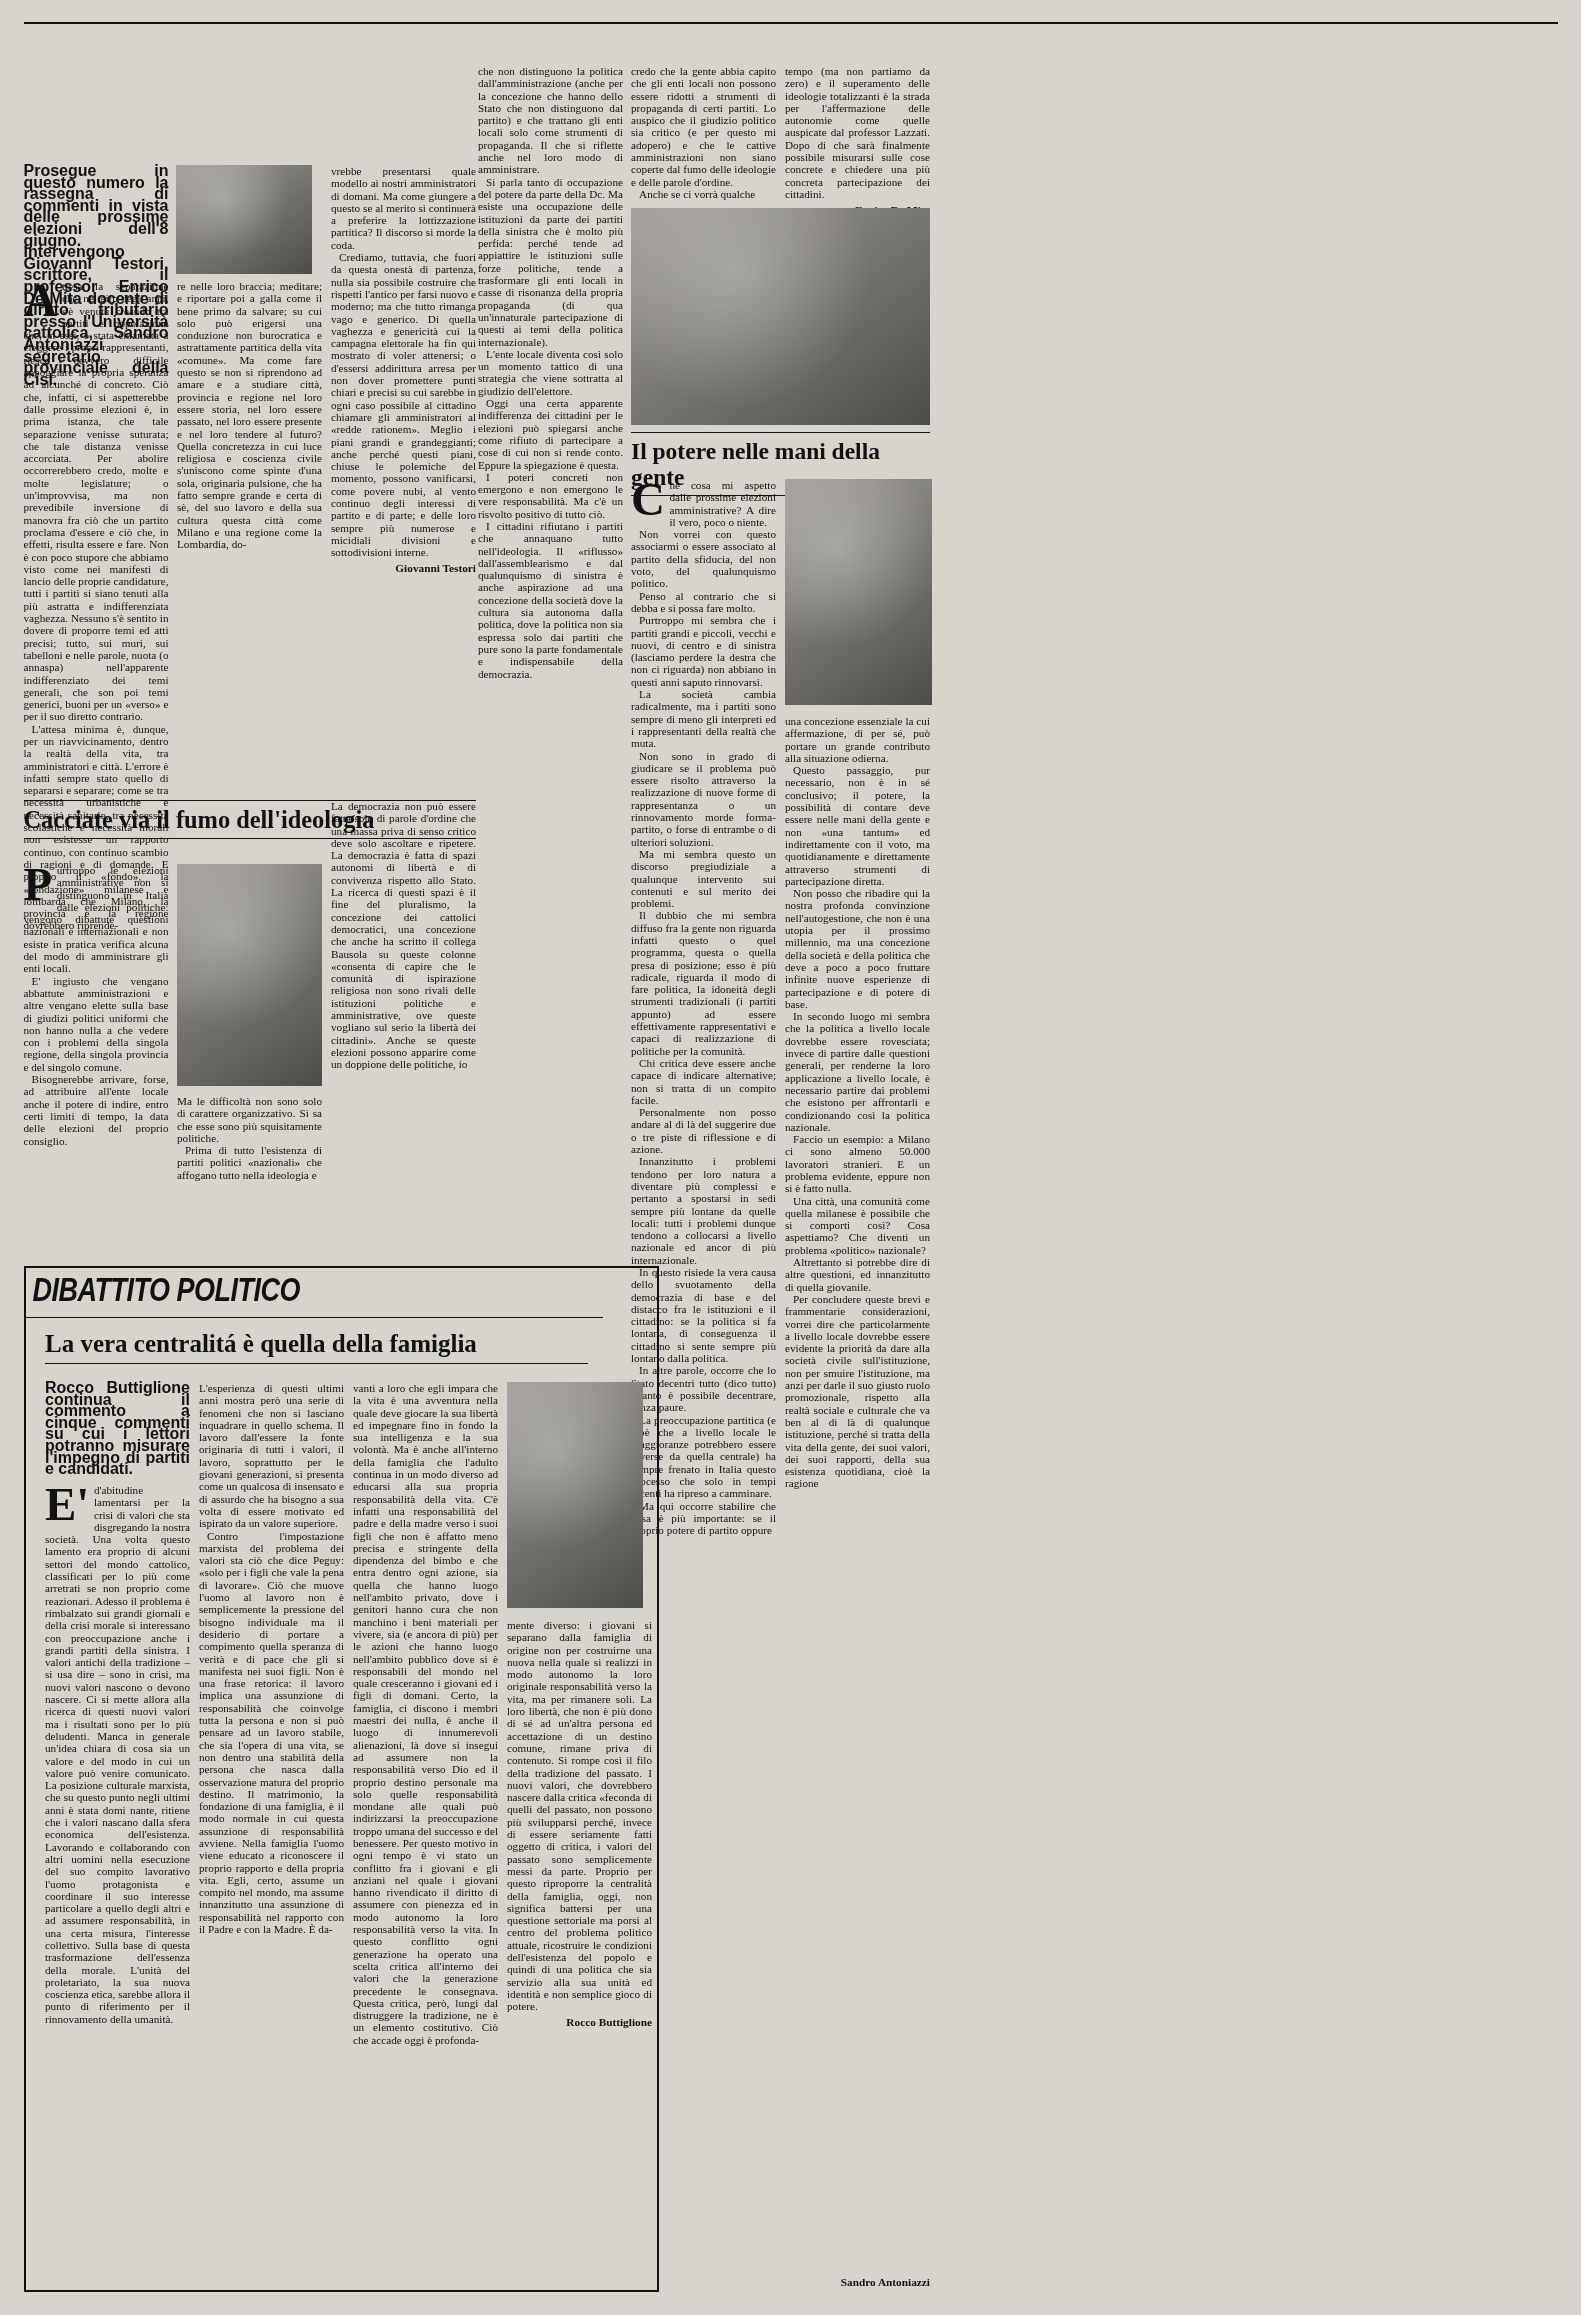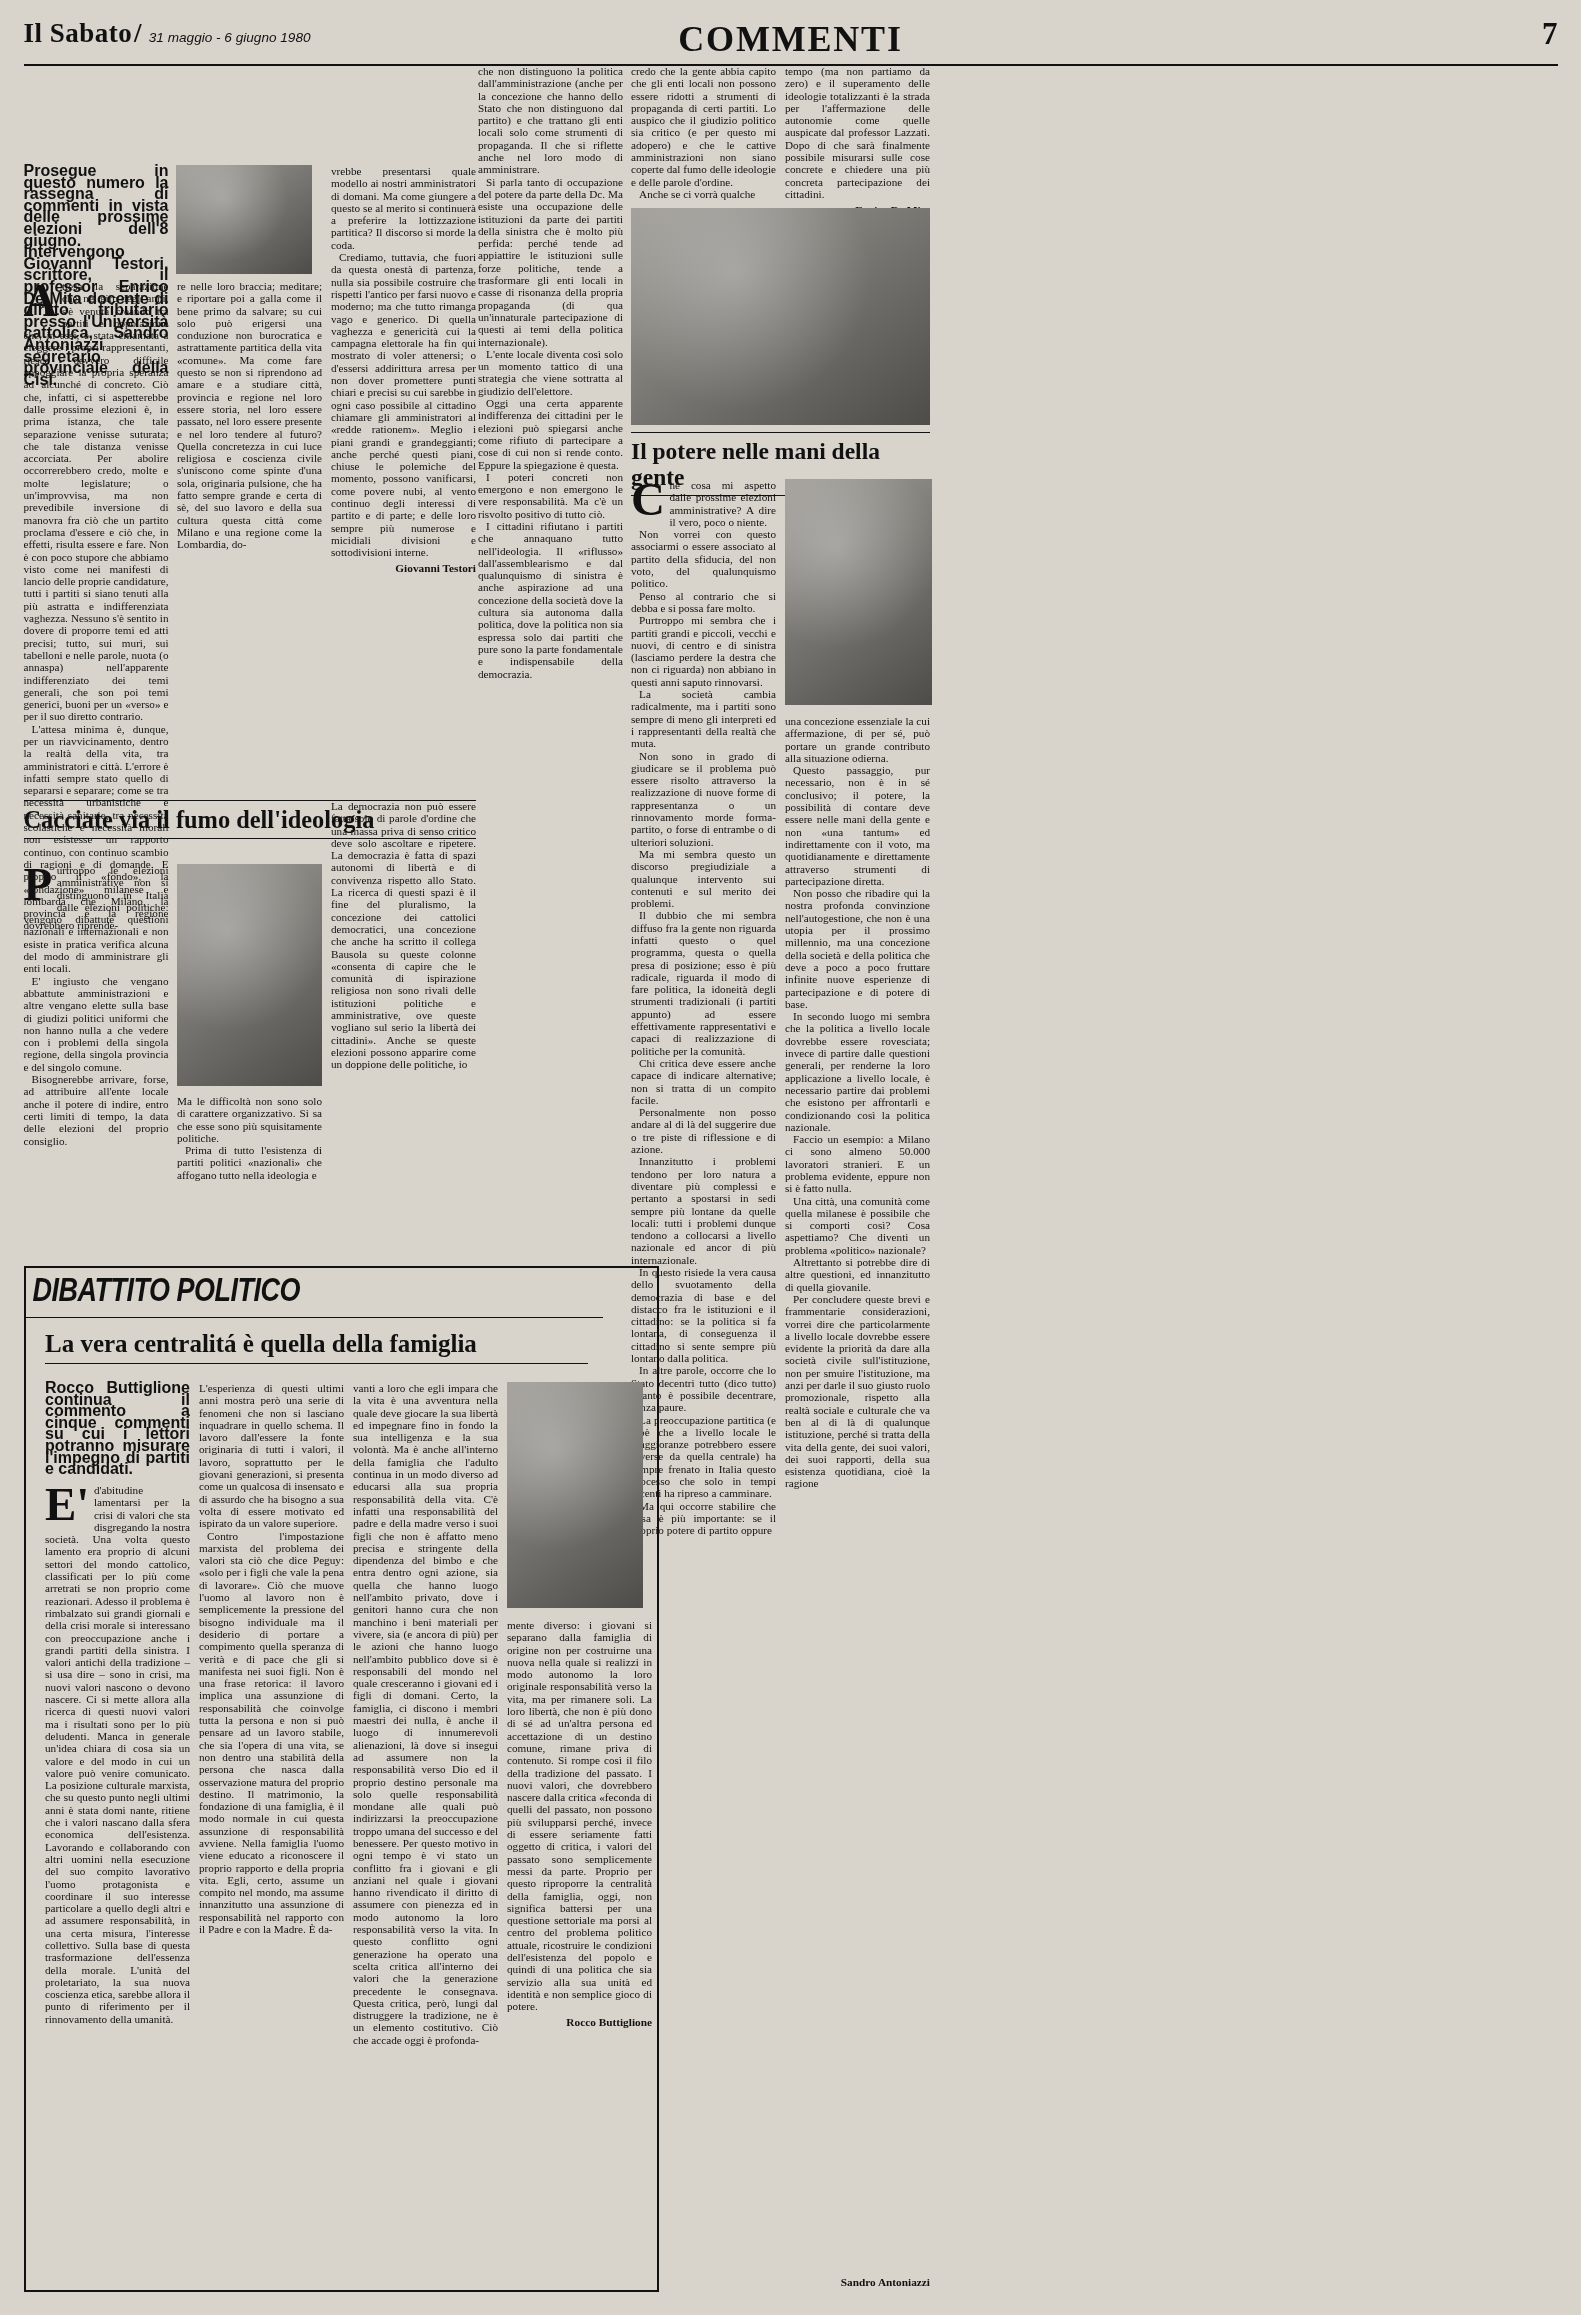--- a/index.html
+++ b/index.html
@@ -45,27 +45,20 @@
       linear-gradient(145deg, rgba(255,255,255,.18), rgba(0,0,0,.45));
   }
   
   .block{position:absolute;}
 </style>
 </head>
 <body>
 
 <div class="page">
 
-  <div class="masthead">
-    <span class="mh-logo">Il Sabato</span>
-    <span class="mh-slash">/</span>
-    <span class="mh-date">31 maggio - 6 giugno 1980</span>
-    <span class="mh-title">COMMENTI</span>
-    <span class="mh-page">7</span>
-  </div>
   <div class="rule"></div>
 
 
 
   <div class="block" style="left:23.5px;top:165px;width:145px;">
     <div class="standfirst">Prosegue in questo numero la rassegna di commenti in vista delle prossime elezioni dell'8 giugno. Intervengono Giovanni Testori, scrittore, il professor Enrico De Mita docente di diritto tributario presso l'Università cattolica, Sandro Antoniazzi segretario provinciale della Cisl.</div>
   </div>
   <div class="block photo" style="left:176px;top:165px;width:136px;height:109px;"></div>
 
   <div class="block col" style="left:23.5px;top:280px;width:145px;height:511px;">

